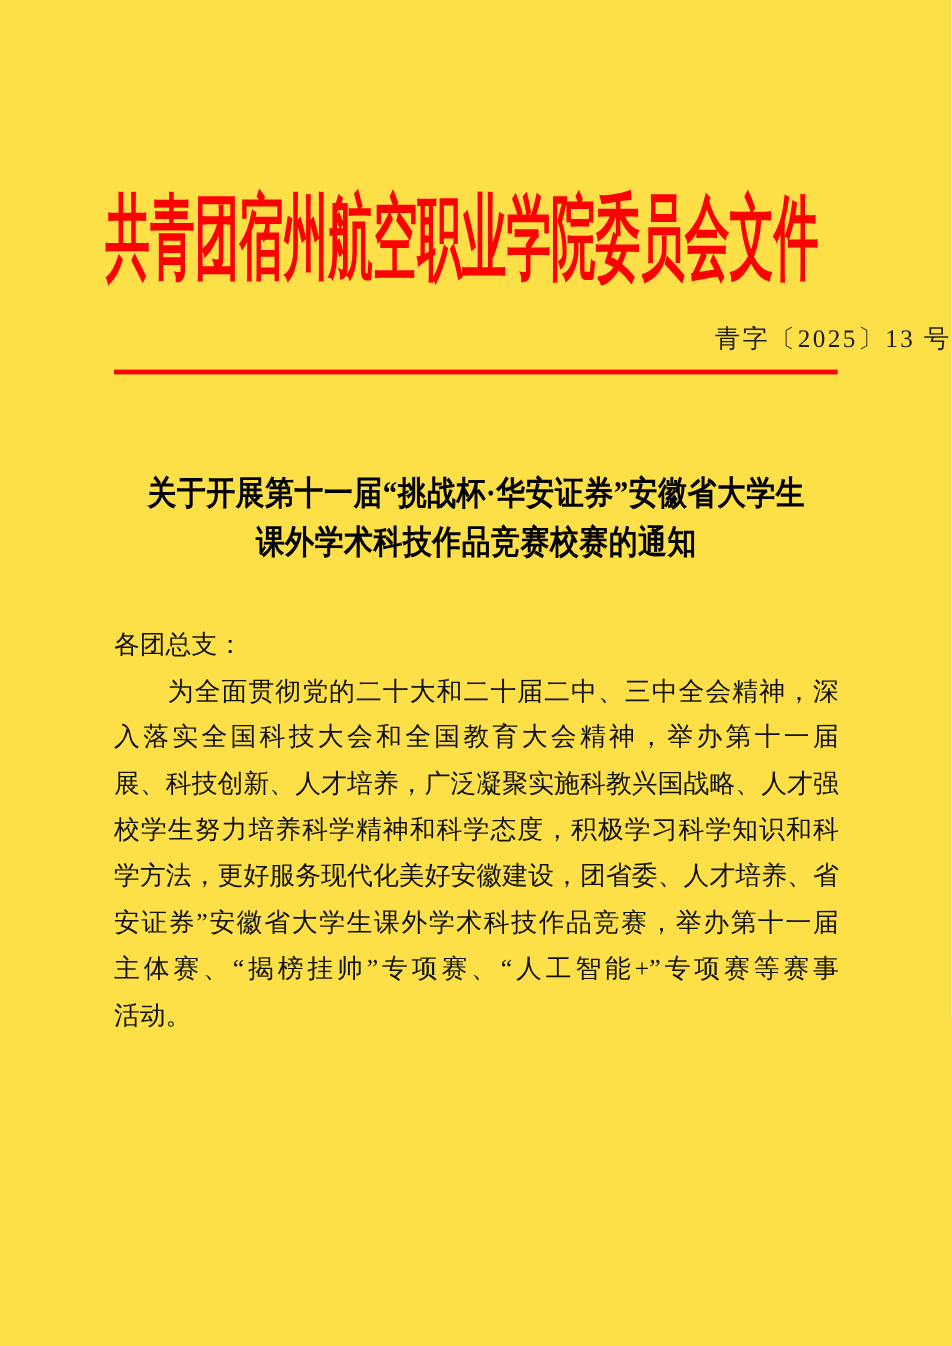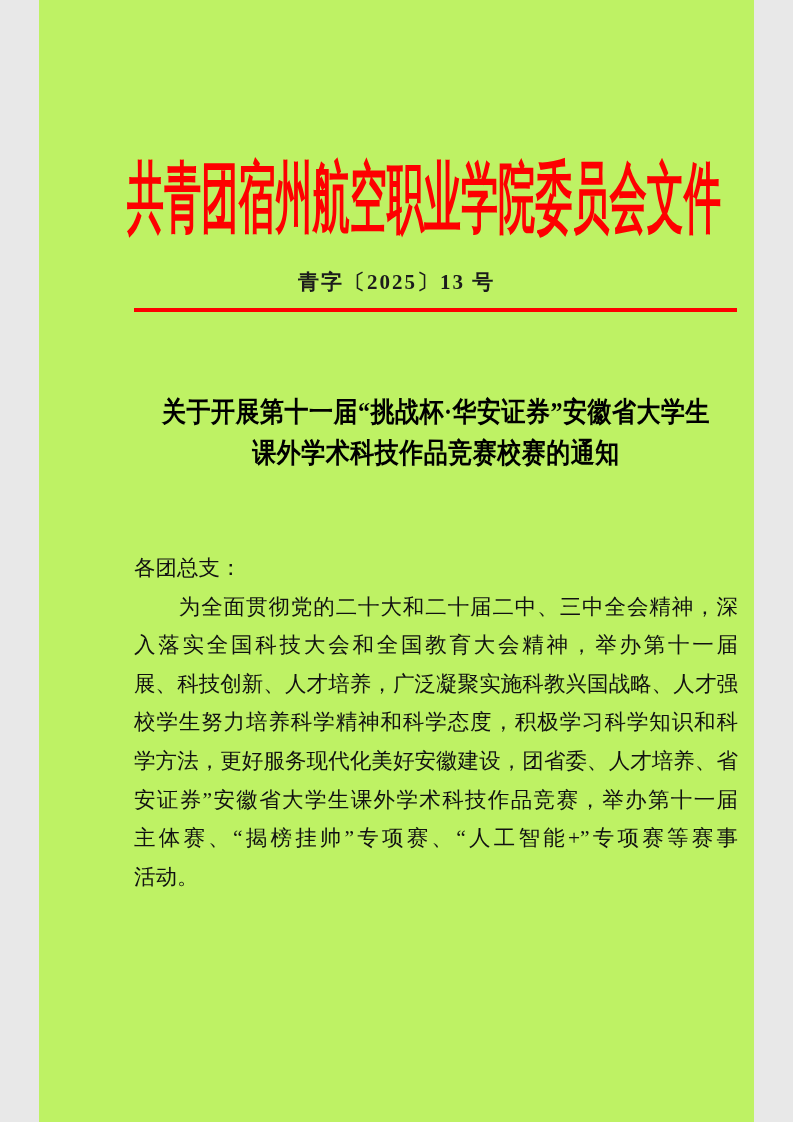--- a/index.html
+++ b/index.html
@@ -2,22 +2,22 @@
 <html style="--red: #fe0000; --ink: #111111;"><head>
 <meta charset="utf-8">
 <style>
   :root{
     --red:#fe0000;
     --ink:#111111;
   }
   html,body{margin:0;padding:0;background:#e8e8e8;}
   .page{
     position:relative;
-    width:715px;height:1122px;
-    background:#bef264;
+    width:793px;height:1122px;
+    background:#fde047;
     margin:0 auto;
     overflow:hidden;
     font-family:"Liberation Serif","DejaVu Serif",serif;
     color:var(--ink);
   }
   
   .org-title{
     position:absolute;
     left:88px;top:160px;width:594px;
     font-family:"Liberation Sans","DejaVu Sans",sans-serif;
@@ -29,26 +29,25 @@
     text-align:justify;
     text-align-last:justify;
     transform:scaleY(2.08);
     transform-origin:top left;
     letter-spacing:0;
   }
   
   .doc-number{
     position:absolute;
     left:0;top:269px;width:100%;
-    text-align:center;
+    text-align:right;
     font-size:21px;
     line-height:26px;
     letter-spacing:2px;
     color:#1c1c1c;
-    font-weight:bold;
   }
   
   .red-divider{
     position:absolute;
     left:95px;top:308px;
     width:603px;height:4px;
     background:var(--red);
   }
   
   .doc-title{
@@ -61,21 +60,21 @@
     line-height:36px;
     letter-spacing:0.5px;
     color:#000;
     transform:scaleY(1.15);
     transform-origin:top center;
   }
   .doc-title .title-line{display:block;}
   
   .doc-body{
     position:absolute;
-    left:95px;top:549px;width:604px;
+    left:95px;top:518px;width:604px;
     font-size:21.5px;
     line-height:38.6px;
     color:var(--ink);
   }
   .salutation{
     text-align:left;
   }
   .para-line{
     text-align:justify;
     text-align-last:justify;

